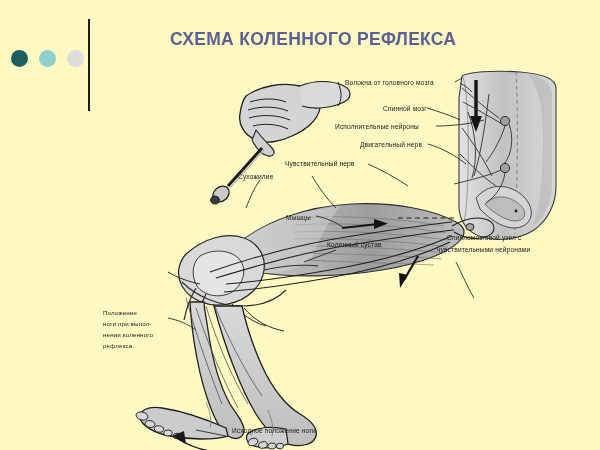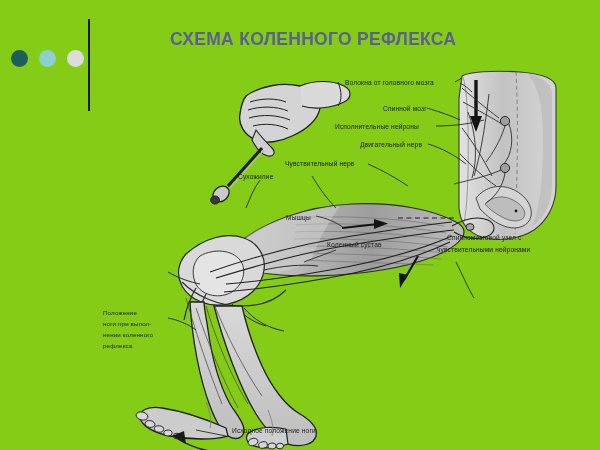--- a/index.html
+++ b/index.html
@@ -7,21 +7,21 @@
     padding: 0;
     background: #ffffff;
   }
   body {
     font-family: "Liberation Sans", sans-serif;
   }
   .slide {
     position: relative;
     width: 600px;
     height: 450px;
-    background: #84cc16;
+    background: #fef9c3;
     overflow: hidden;
   }
 
   
   .dots {
     position: absolute;
     left: 11px;
     top: 50px;
     display: flex;
     gap: 11px;

